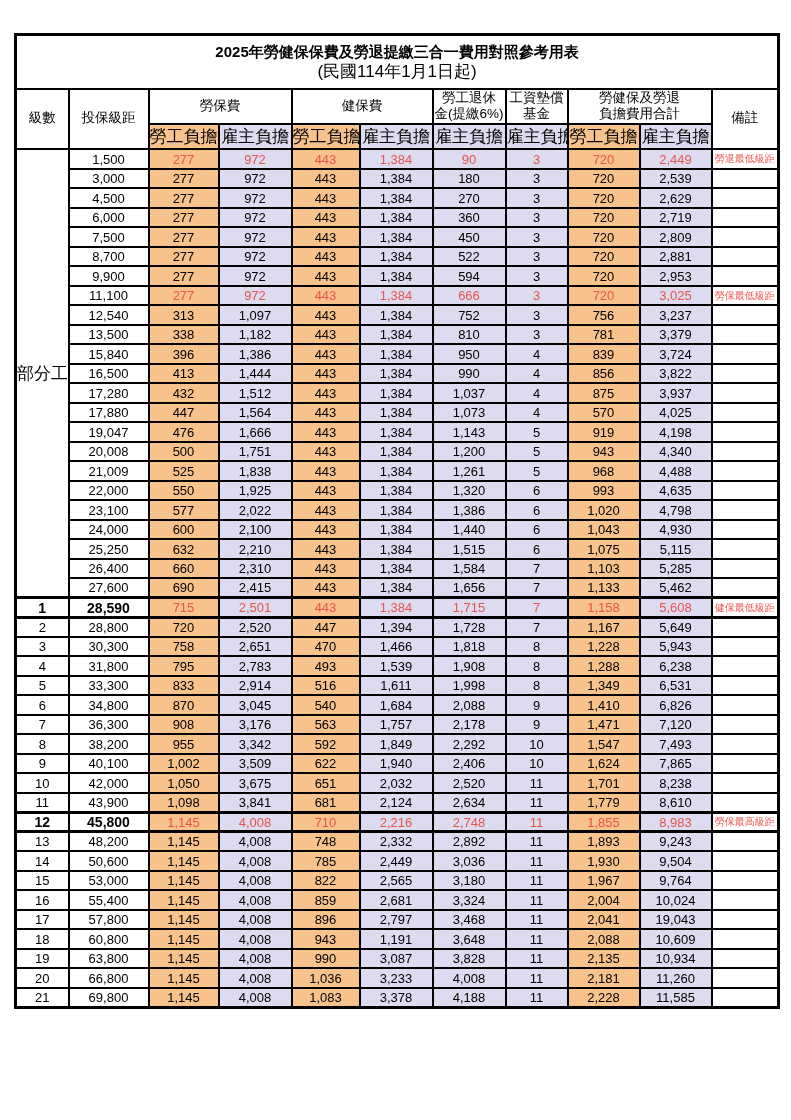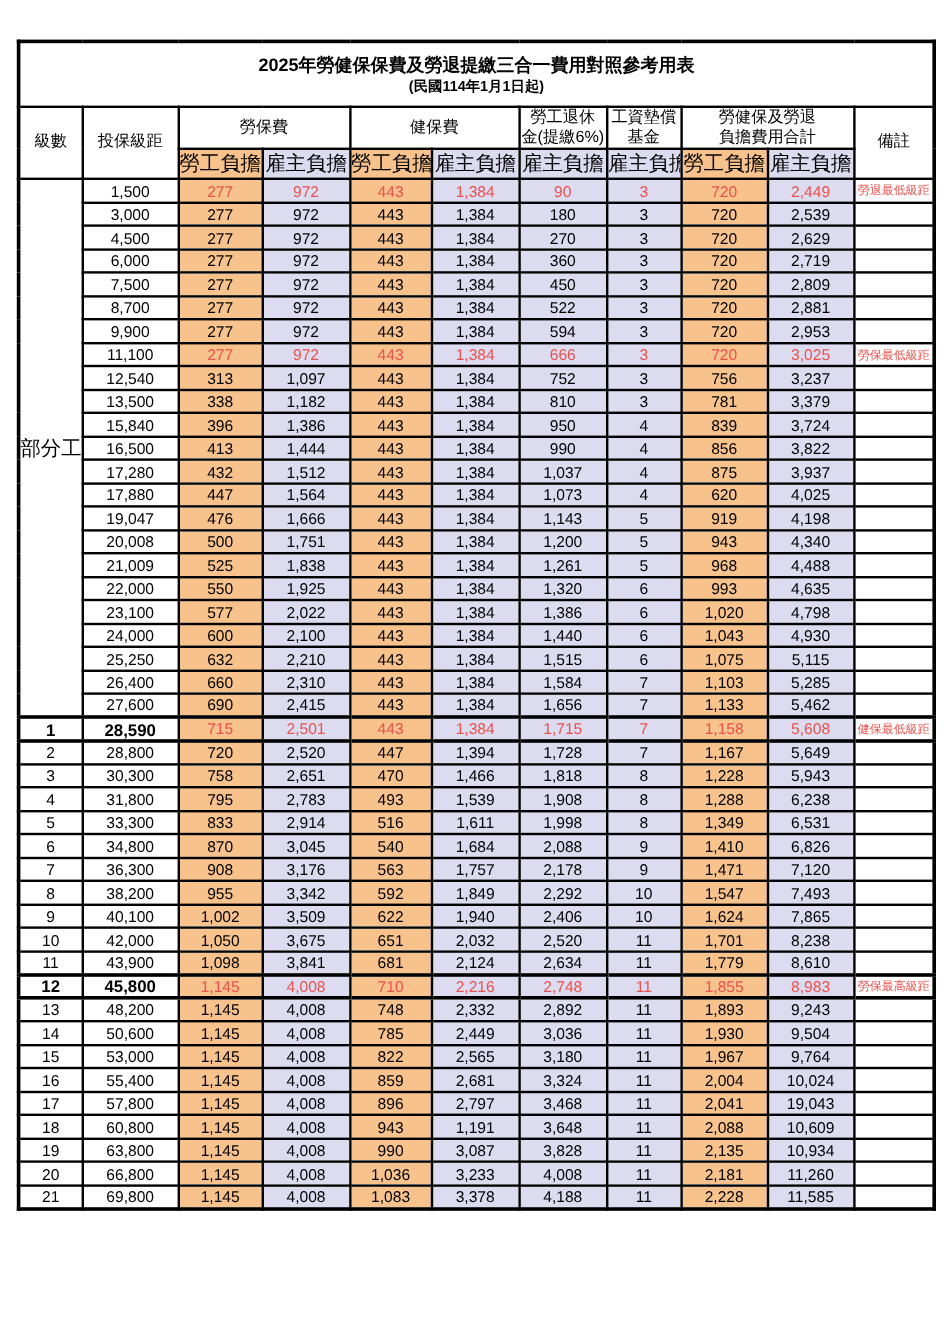--- a/index.html
+++ b/index.html
@@ -23,21 +23,21 @@
     text-align: center;
     vertical-align: middle;
     padding: 0;
     overflow: hidden;
     white-space: nowrap;
   }
 
   
   .title-cell { height: 54px; background: #fff; }
   .title-line1 { font-size: 15px; font-weight: bold; line-height: 1.45; }
-  .title-line2 { font-size: 12px; font-weight: bold; line-height: 1.2; }
+  .title-line2 { font-size: 17px; font-weight: normal; line-height: 1.2; }
 
   
   thead th { font-weight: normal; background: #fff; }
   tr.hrow1 th { height: 34px; font-size: 13.5px; line-height: 1.25; }
   tr.hrow2 th { height: 18px; font-size: 17px; }
 
   .emp { background: #F7C28B; }   
   .er  { background: #DDDBF0; }   
 
   
@@ -264,21 +264,21 @@
           <td class="note"></td>
         </tr>
         <tr>
           <td class="amt">17,880</td>
           <td class="emp num">447</td>
           <td class="er num">1,564</td>
           <td class="emp num">443</td>
           <td class="er num">1,384</td>
           <td class="er num">1,073</td>
           <td class="er num">4</td>
-          <td class="emp num">620</td>
+          <td class="emp num">570</td>
           <td class="er num">4,025</td>
           <td class="note"></td>
         </tr>
         <tr>
           <td class="amt">19,047</td>
           <td class="emp num">476</td>
           <td class="er num">1,666</td>
           <td class="emp num">443</td>
           <td class="er num">1,384</td>
           <td class="er num">1,143</td>

